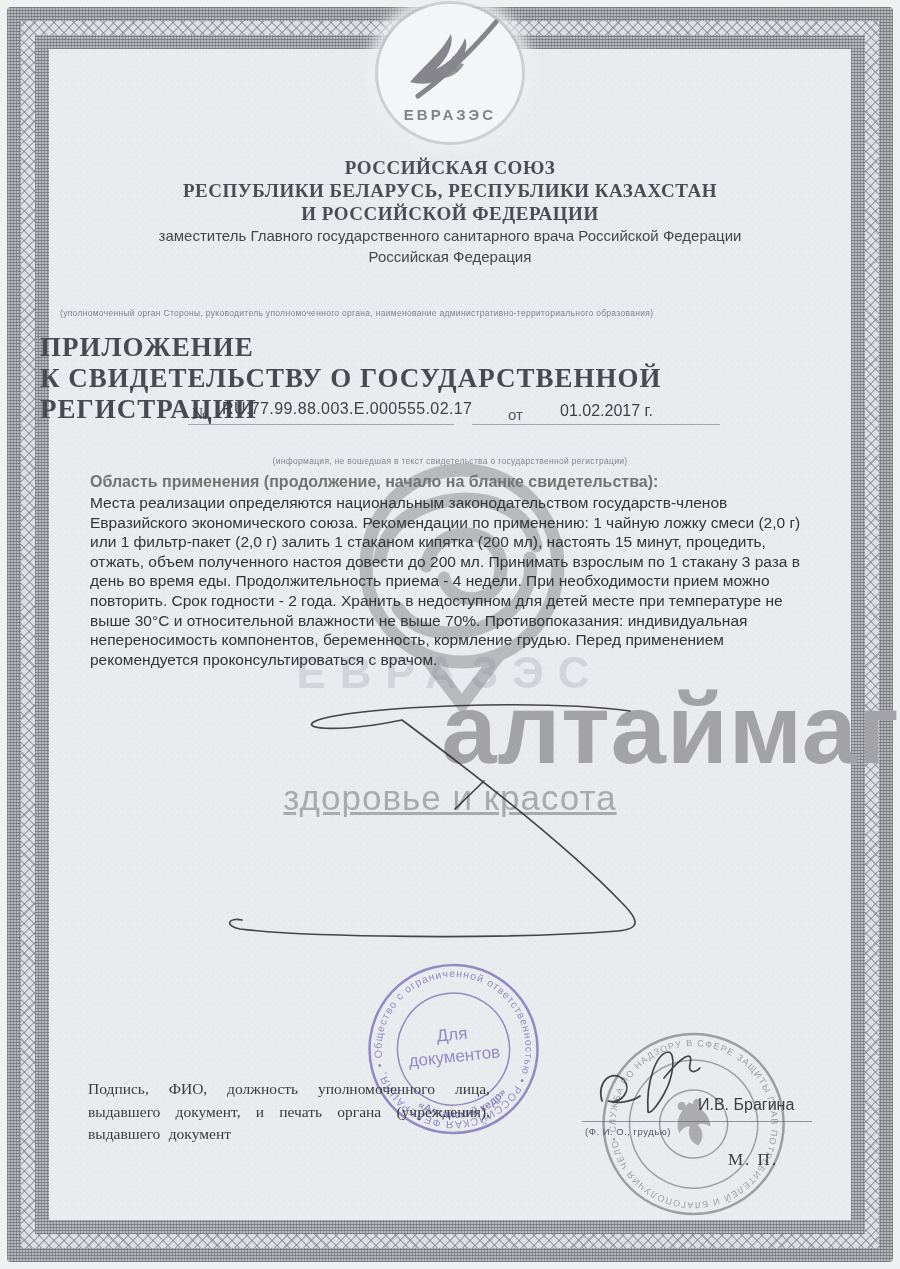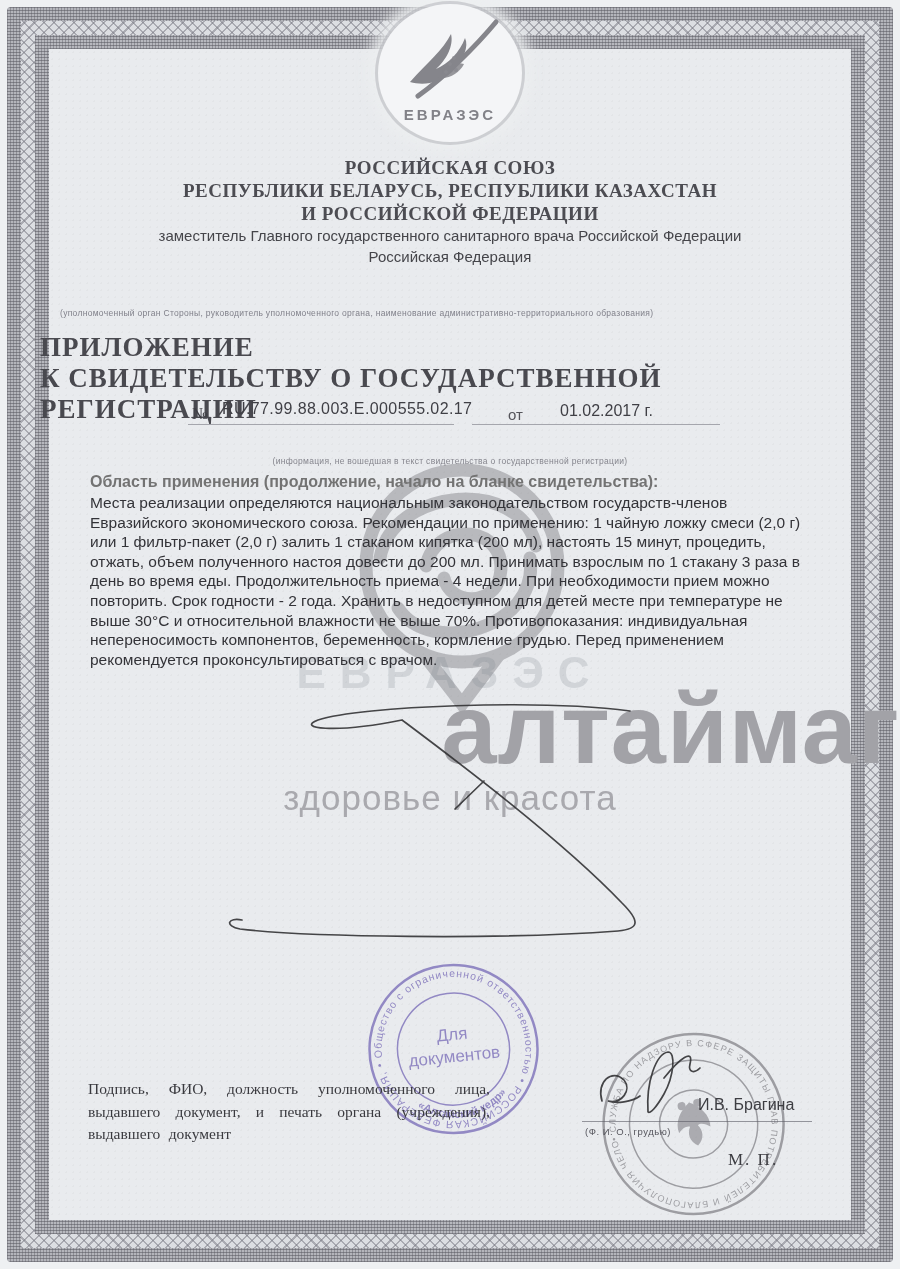--- a/index.html
+++ b/index.html
@@ -80,21 +80,21 @@
   .wm-ghost{
     position:absolute;left:0;width:900px;top:648px;text-align:center;z-index:1;
     font-weight:bold;font-size:44px;letter-spacing:14px;color:rgba(125,130,142,.22);
   }
   .wm-brand{
     position:absolute;left:0;width:900px;top:672px;text-align:right;z-index:1;
     font-weight:bold;font-size:99px;letter-spacing:1px;color:#a2a2a7;
   }
   .wm-tagline{
     position:absolute;left:0;width:900px;top:778px;text-align:center;z-index:1;
-    font-size:35px;color:#a9a9ae;letter-spacing:1px;
+    font-size:35px;color:#a9a9ae;letter-spacing:1px;text-decoration:underline;
   }
   
   .stamp-purple{position:absolute;left:345px;top:940px;z-index:3;transform:rotate(-14deg);opacity:.85;}
   .stamp-gray{position:absolute;left:588px;top:1018px;z-index:3;transform:rotate(-12deg);opacity:.78;}
   
   .footer-left{
     position:absolute;left:88px;top:1078px;width:402px;z-index:4;
     font-family:"Liberation Serif", serif;font-size:15.5px;line-height:22.5px;color:#3a3a3f;
     text-align:justify;word-spacing:4.5px;
   }

